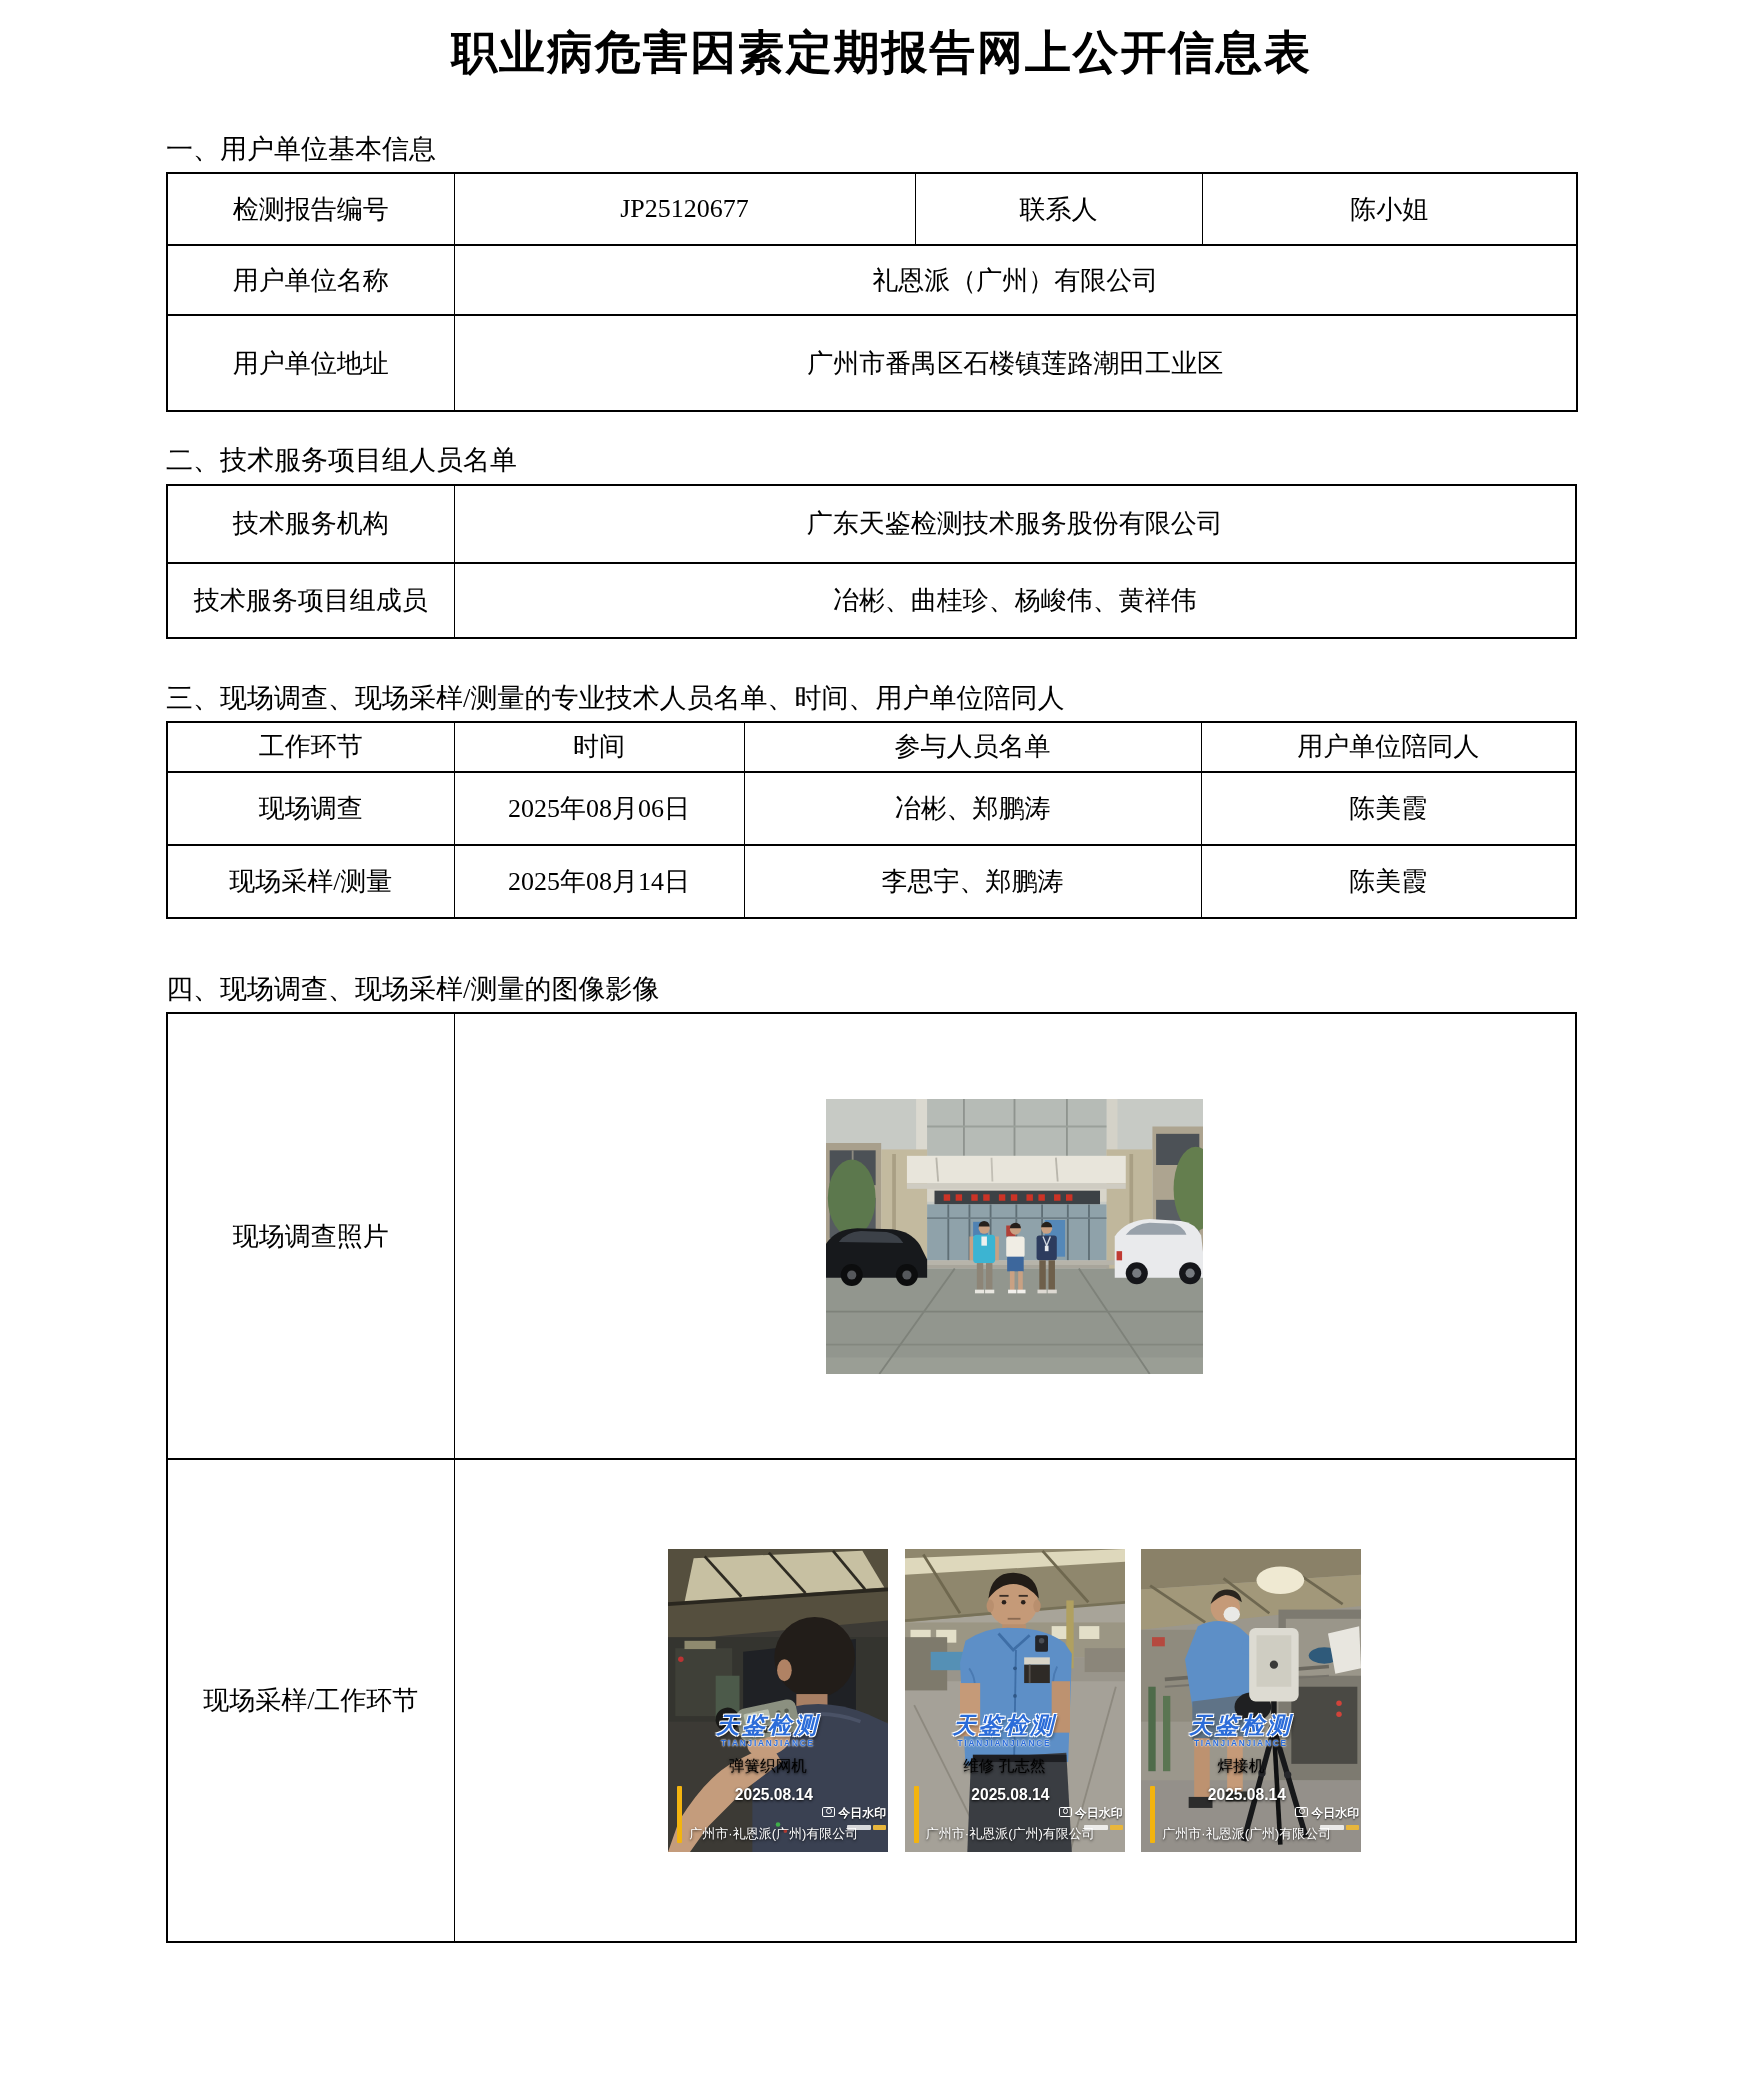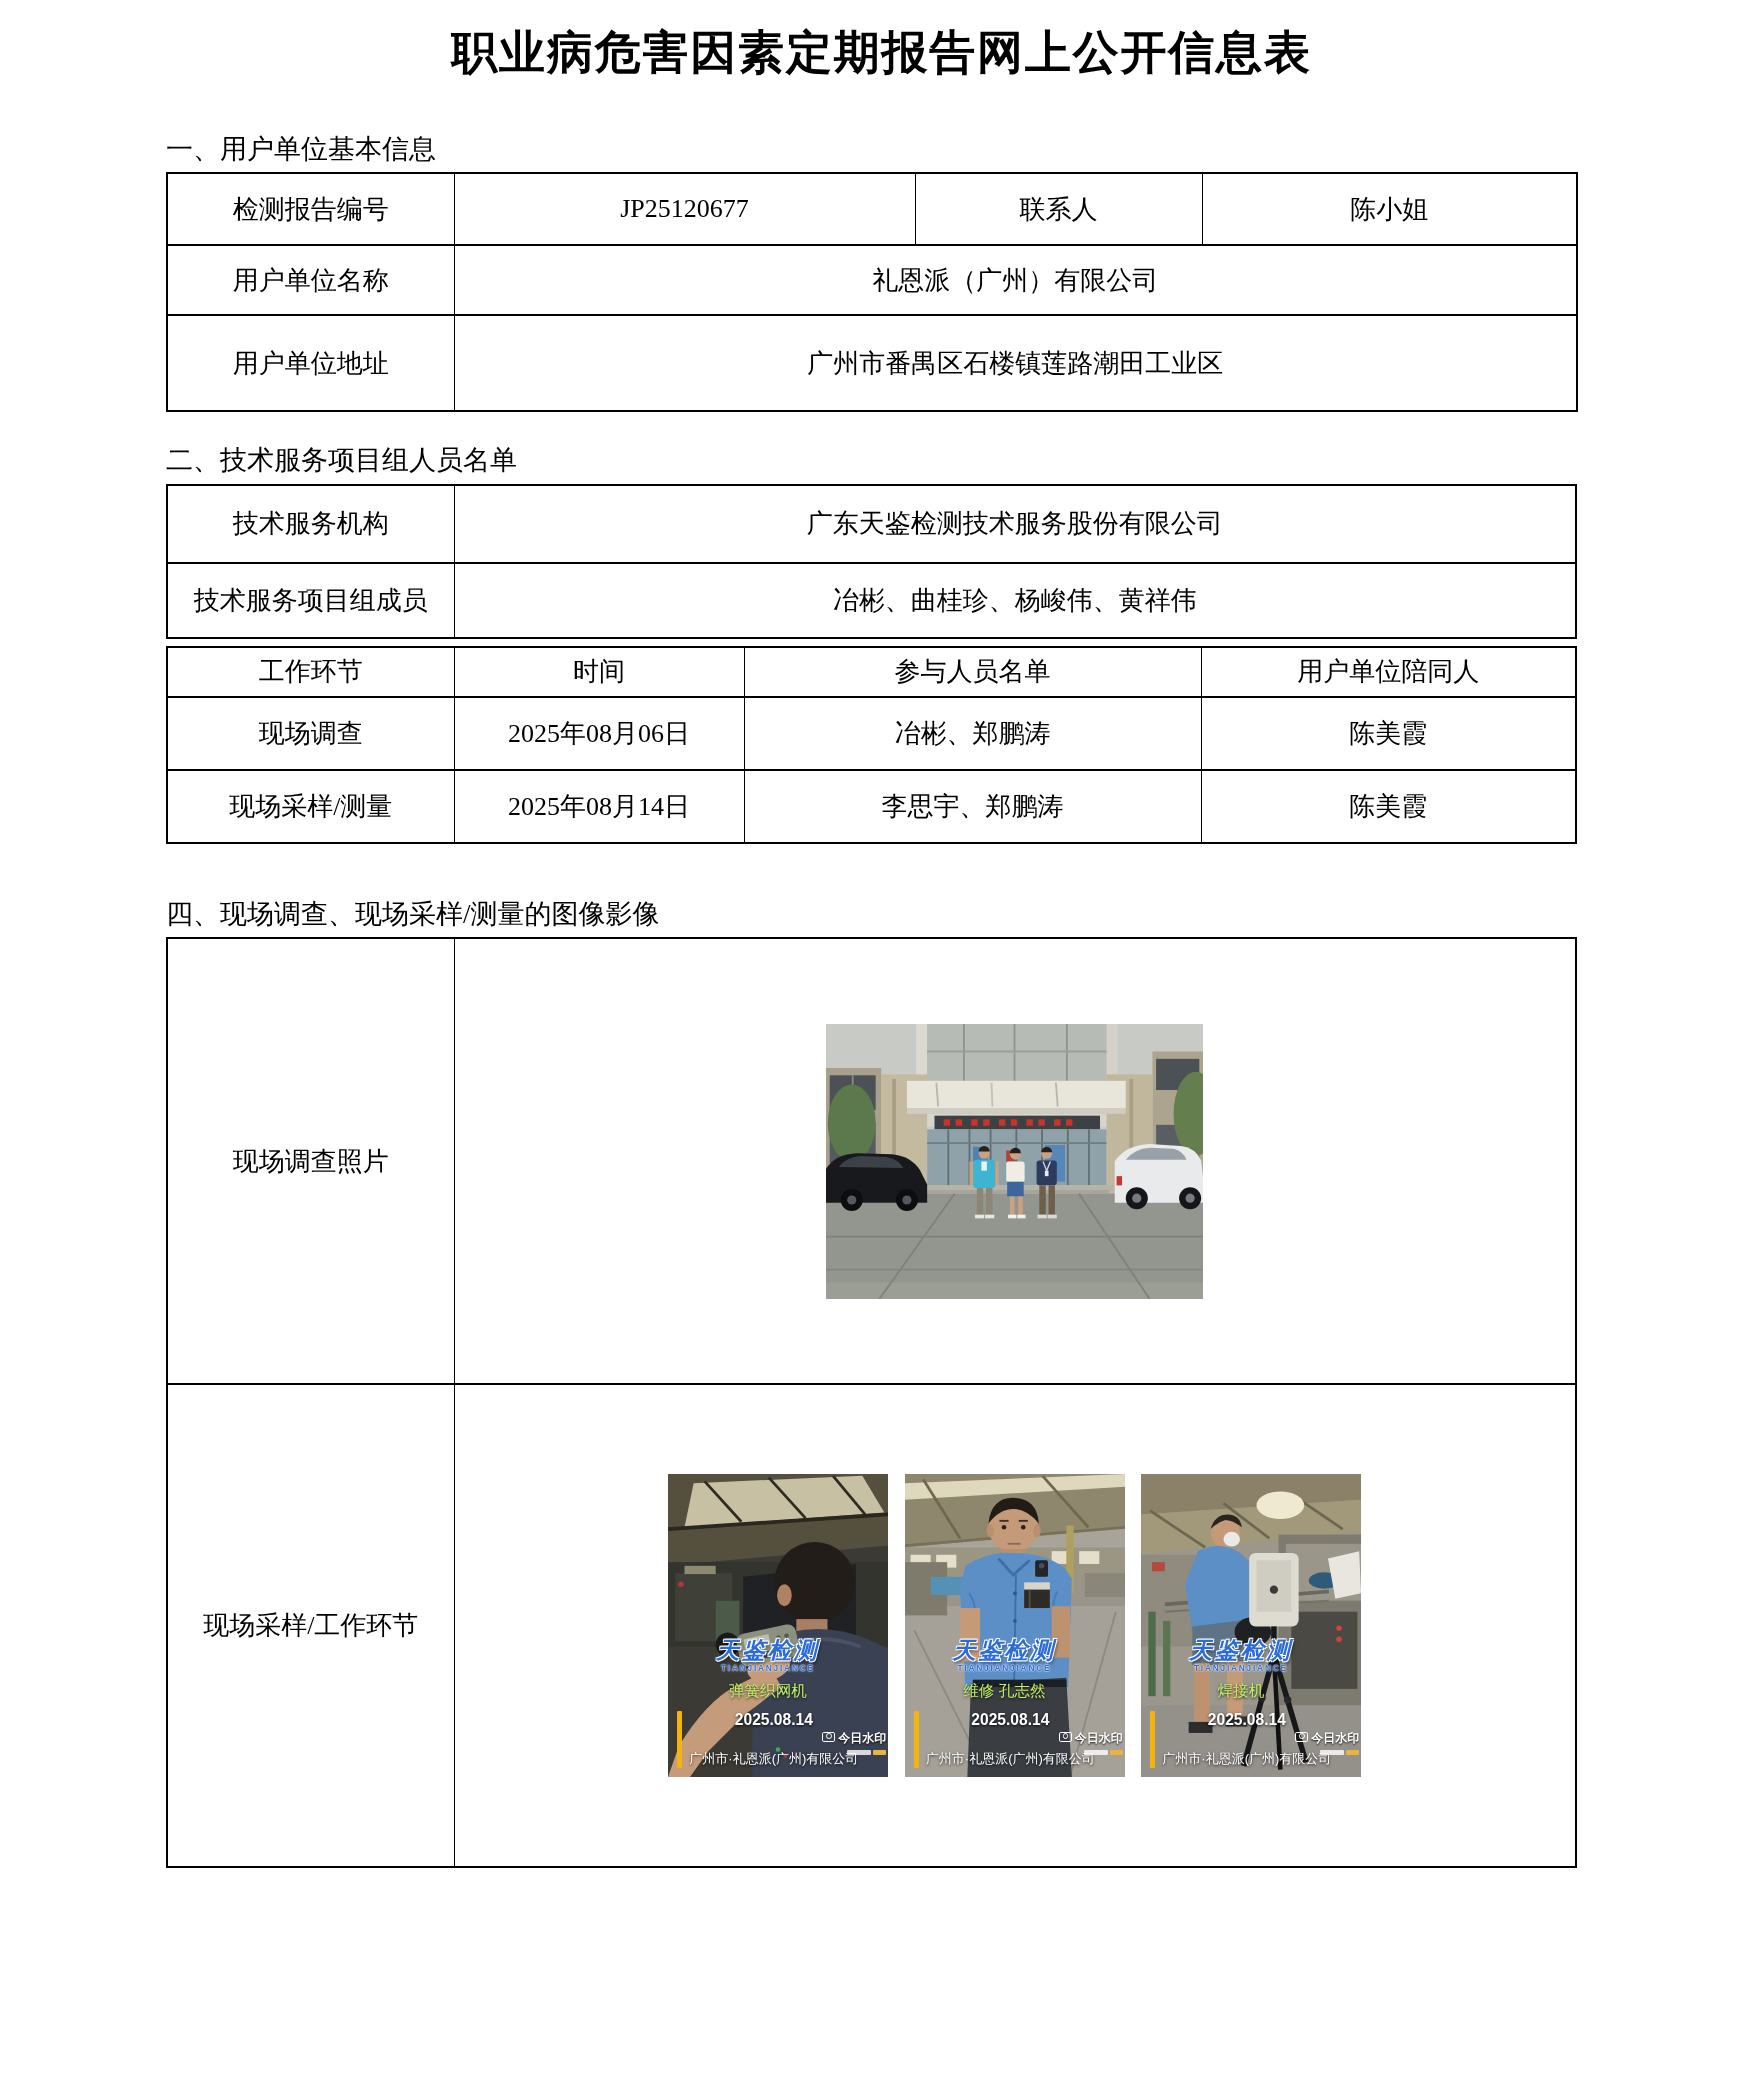--- a/index.html
+++ b/index.html
@@ -23,21 +23,21 @@
   .photo.survey{width:377px;height:275px;}
   .photo.samp{width:220px;height:303px;}
   .photo svg{position:absolute;inset:0;width:100%;height:100%;display:block;}
   
   .wm{position:absolute;left:9.2px;bottom:9.2px;text-align:center;z-index:2;
       font-family:"Liberation Sans","DejaVu Sans",sans-serif;}
   .wm-brand{font-size:23px;font-weight:bold;font-style:italic;color:#2b6cd9;letter-spacing:2.8px;line-height:24px;
             text-shadow:-0.9px -0.9px 0 #fff,0.9px -0.9px 0 #fff,-0.9px 0.9px 0 #fff,0.9px 0.9px 0 #fff,1.8px 2.8px 2.8px rgba(0,0,0,.35);}
   .wm-sub{font-size:8.3px;font-weight:bold;color:#2b6cd9;letter-spacing:1.8px;margin-top:0.9px;
           text-shadow:0 0 1.8px #fff,0 0 1.8px #fff;}
-  .wm-cap{font-size:15.6px;color:#bef264;margin-top:8.3px;text-shadow:0 0.9px 2.8px rgba(0,0,0,.85);}
+  .wm-cap{font-size:15.6px;color:#000000;margin-top:8.3px;text-shadow:0 0.9px 2.8px rgba(0,0,0,.85);}
   .wm-dateline{display:flex;margin-top:9.2px;align-items:stretch;}
   .wm-bar{width:4.6px;background:#f3b40f;margin-right:7.3px;border-radius:0.9px;}
   .wm-date{font-size:15.6px;color:#fff;font-weight:bold;text-shadow:0 0.9px 2.8px rgba(0,0,0,.85);}
   .wm-loc{font-size:13px;color:#fff;margin-top:21px;text-shadow:0 0.9px 2.8px rgba(0,0,0,.85);white-space:nowrap;}
   .wm-app{position:absolute;right:2px;bottom:22px;color:#fff;font-size:12px;font-weight:bold;text-align:left;
           font-family:"Liberation Sans","DejaVu Sans",sans-serif;text-shadow:0 0.9px 1.8px rgba(0,0,0,.85);z-index:2;}
   .cam{display:inline-block;width:11px;height:8.3px;border:0.9px solid #fff;border-radius:1.8px;margin-right:2.8px;position:relative;}
   .cam::after{content:"";position:absolute;left:2.8px;top:0.9px;width:3.7px;height:3.7px;border:0.9px solid #fff;border-radius:50%;}
   .wm-app-sub{margin-top:2.8px;display:flex;gap:1.8px;justify-content:flex-end;}
   .wm-app-sub i{display:block;height:5.5px;border-radius:0.9px;}
@@ -89,20 +89,21 @@
         <td>技术服务机构</td>
         <td>广东天鉴检测技术服务股份有限公司</td>
       </tr>
       <tr style="height:75px">
         <td>技术服务项目组成员</td>
         <td>冶彬、曲桂珍、杨峻伟、黄祥伟</td>
       </tr>
     </tbody>
       </table>
 
+    <h2 class="sec-head" id="sh3">三、现场调查、现场采样/测量的专业技术人员名单、时间、用户单位陪同人</h2>
     <table>
       <colgroup>
           <col style="width:287px">
           <col style="width:290px">
           <col style="width:457px">
           <col style="width:375px">
         </colgroup>
       <tbody>
           <tr style="height:50px">
         <td>工作环节</td>

